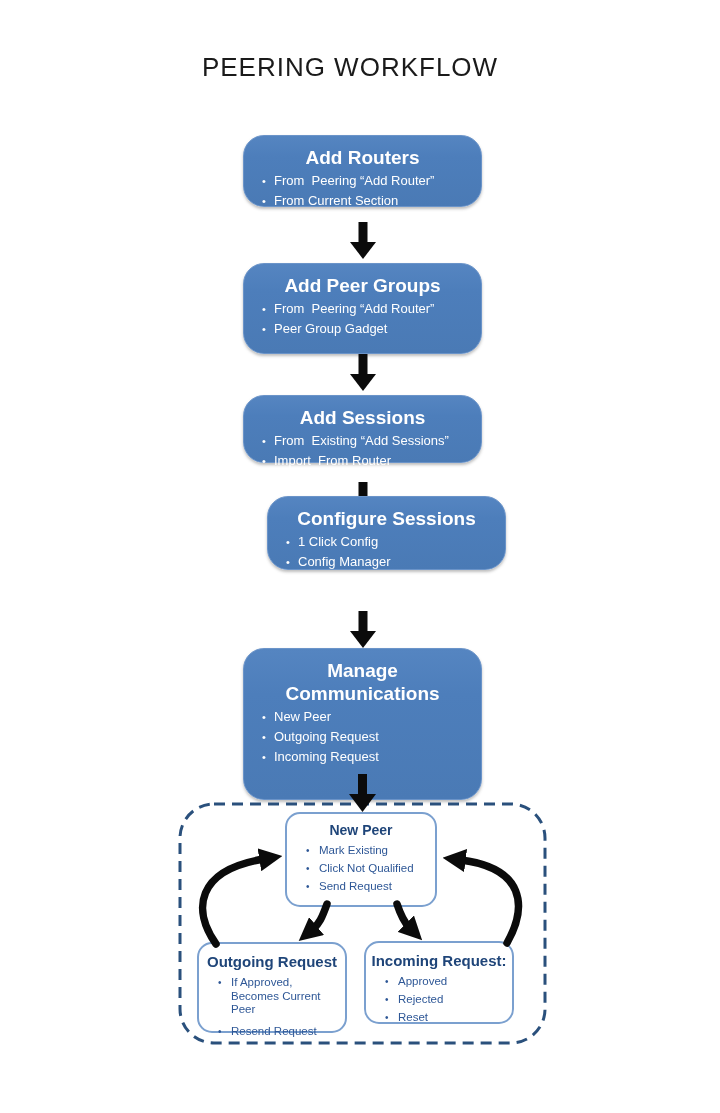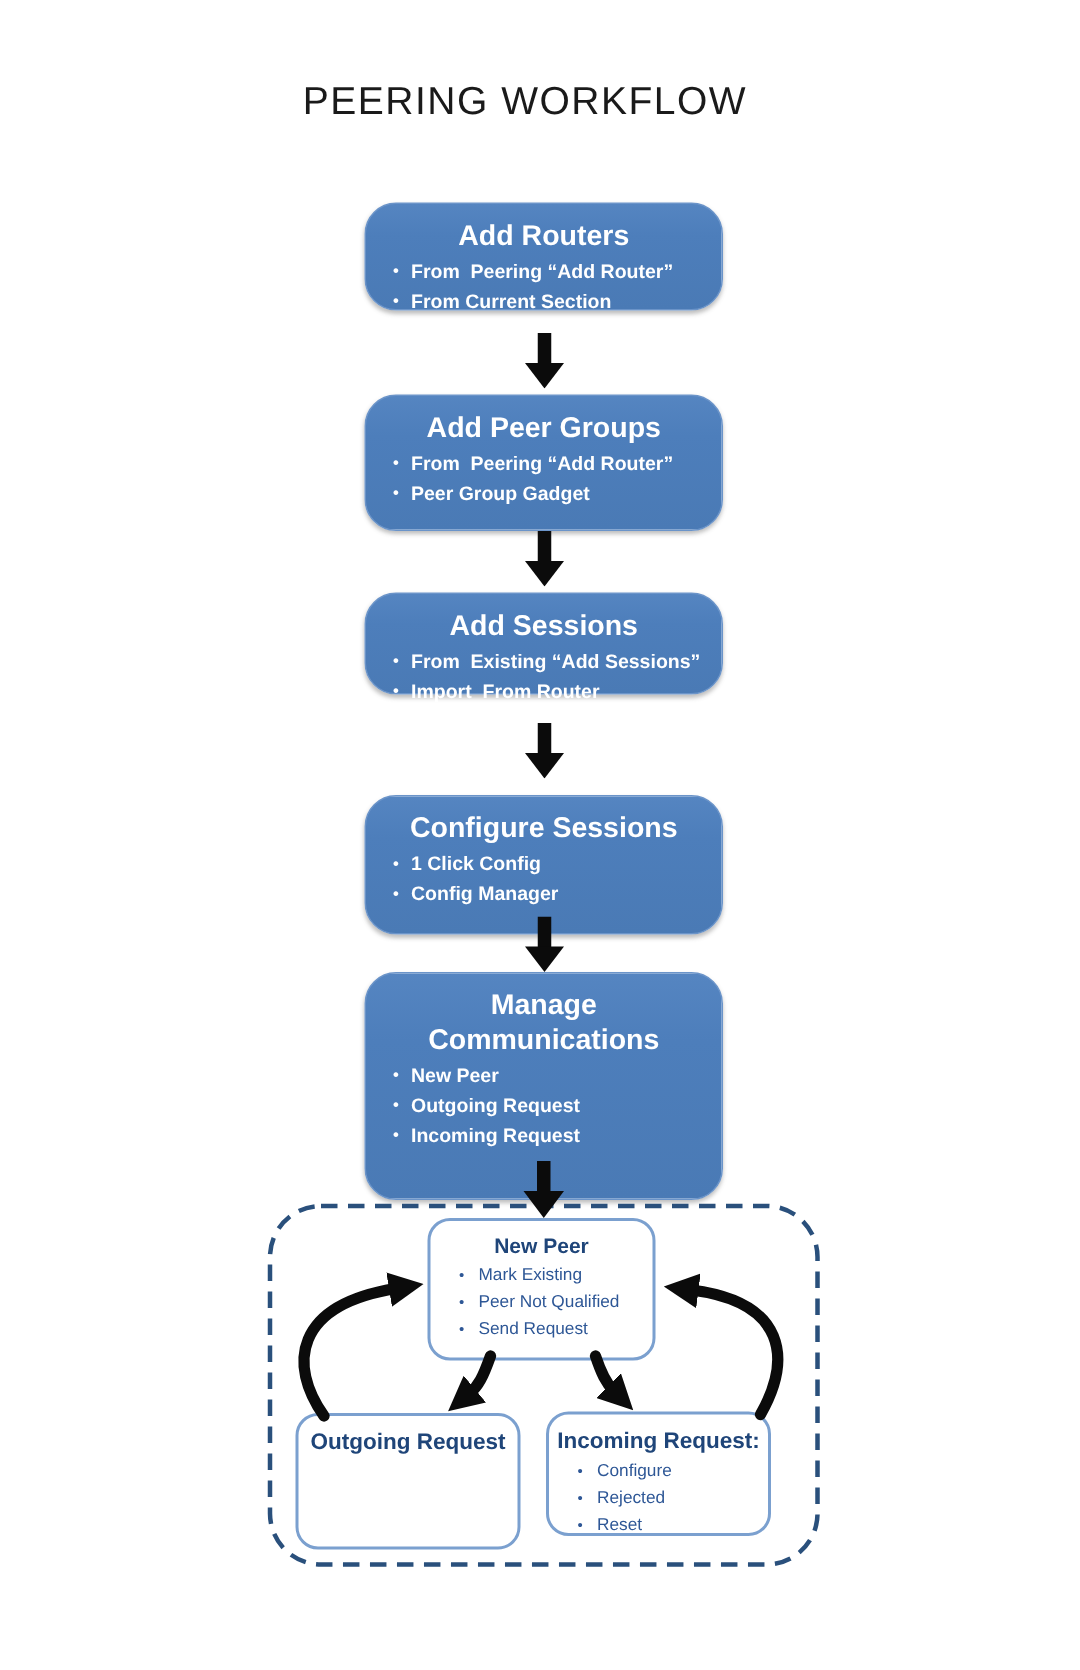--- a/index.html
+++ b/index.html
@@ -41,21 +41,20 @@
     font-size:19px;line-height:23px;font-weight:700;
     text-align:center;margin:10px 10px 5px;
     white-space:pre-line;
     color:var(--box-text);
   }
   .fbox ul{list-style:none;margin:3px 0 0;padding:0 8px 0 16px;}
   .fbox li{
     position:relative;padding-left:14px;
     font-size:13px;line-height:14px;margin-bottom:6px;
     color:var(--box-text);
-    font-weight:bold;
   }
   .fbox li::before{content:"•";position:absolute;left:2px;top:0;font-size:11px;}
   .fbox li span{white-space:pre-wrap;}
   
   .varrow{position:absolute;left:349px;width:28px;height:37px;}
   .varrow svg{display:block;}
   
   .pbox{
     position:absolute;background:#ffffff;
     border:2px solid var(--panel-border);
@@ -128,21 +127,21 @@
     </ul>
   </section>
 
   <div class="varrow" style="top:482px;">
     <svg width="28" height="37" viewBox="0 0 28 37">
         <rect x="9.5" y="0" width="9" height="21" fill="var(--arrow-black)"></rect>
         <polygon points="1,20 27,20 14,37" fill="var(--arrow-black)"></polygon>
       </svg>
   </div>
 
-  <section class="fbox" style="top:530px;height:93px;">
+  <section class="fbox" style="top:496px;height:74px;margin-left:24px;">
     <h2>Configure Sessions</h2>
     <ul>
       <li><span>1 Click Config</span></li>
       <li><span>Config Manager</span></li>
     </ul>
   </section>
 
   <div class="varrow" style="top:611px;">
     <svg width="28" height="37" viewBox="0 0 28 37">
         <rect x="9.5" y="0" width="9" height="21" fill="var(--arrow-black)"></rect>
@@ -157,33 +156,37 @@
       <li><span>New Peer</span></li>
       <li><span>Outgoing Request</span></li>
       <li><span>Incoming Request</span></li>
     </ul>
   </section>
 
   <section class="pbox" id="new-peer">
     <h3>New Peer</h3>
     <ul>
       <li><span>Mark Existing</span></li>
-      <li><span>Peer Not Qualified</span></li>
+      <li><span>Click Not Qualified</span></li>
       <li><span>Send Request</span></li>
     </ul>
   </section>
 
   <section class="pbox" id="outgoing">
     <h3>Outgoing Request</h3>
+    <ul>
+      <li><span>If Approved, Becomes Current Peer</span></li>
+      <li style="margin-top:8px;"><span>Resend Request</span></li>
+    </ul>
   </section>
 
   <section class="pbox" id="incoming">
     <h3>Incoming Request:</h3>
     <ul>
-      <li><span>Configure</span></li>
+      <li><span>Approved</span></li>
       <li><span>Rejected</span></li>
       <li><span>Reset</span></li>
     </ul>
   </section>
 
   <svg class="overlay" viewBox="0 0 380 290">
     <defs>
       <marker id="ah" viewBox="0 0 10 10" refX="2" refY="5" markerWidth="3.1" markerHeight="3.1" orient="auto">
         <path d="M0,0 L10,5 L0,10 z" fill="var(--arrow-black)"></path>
       </marker>

